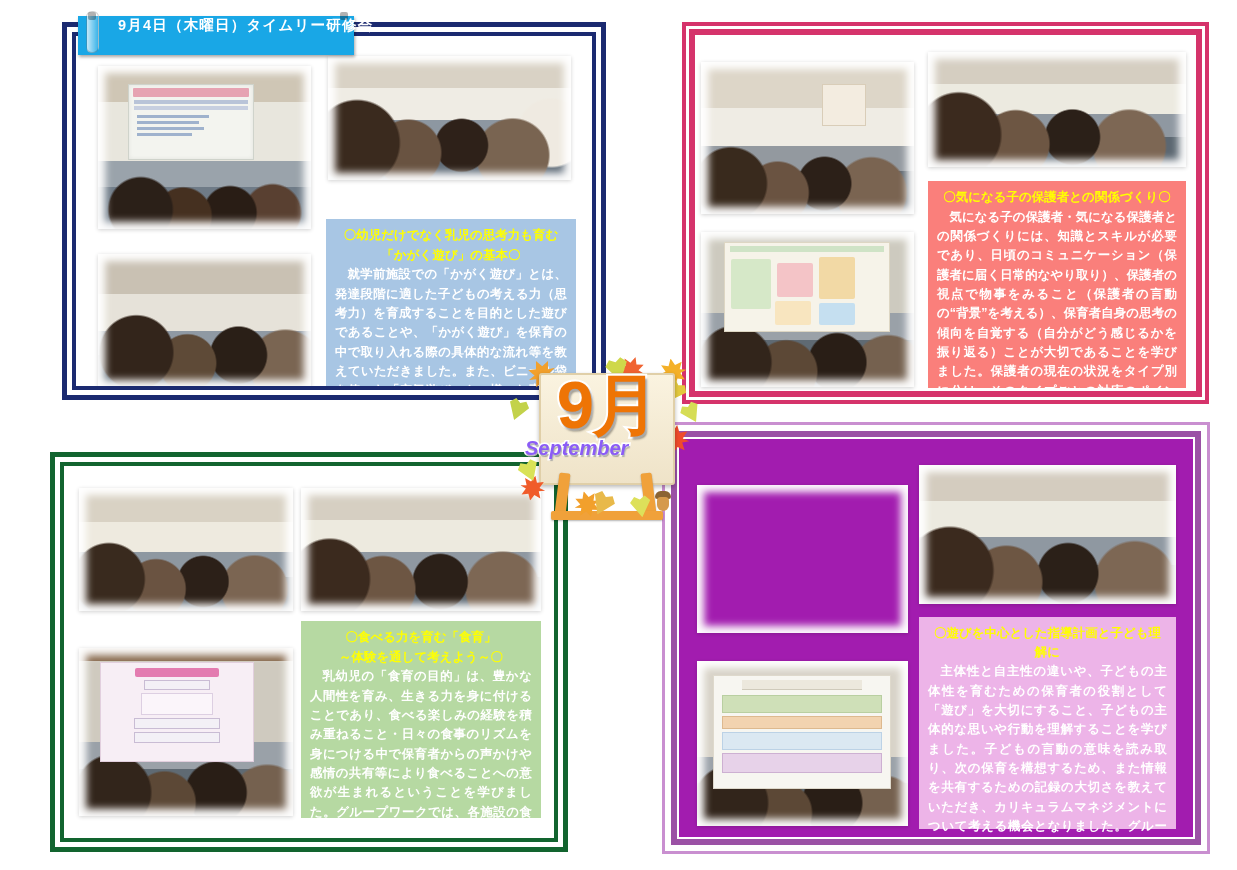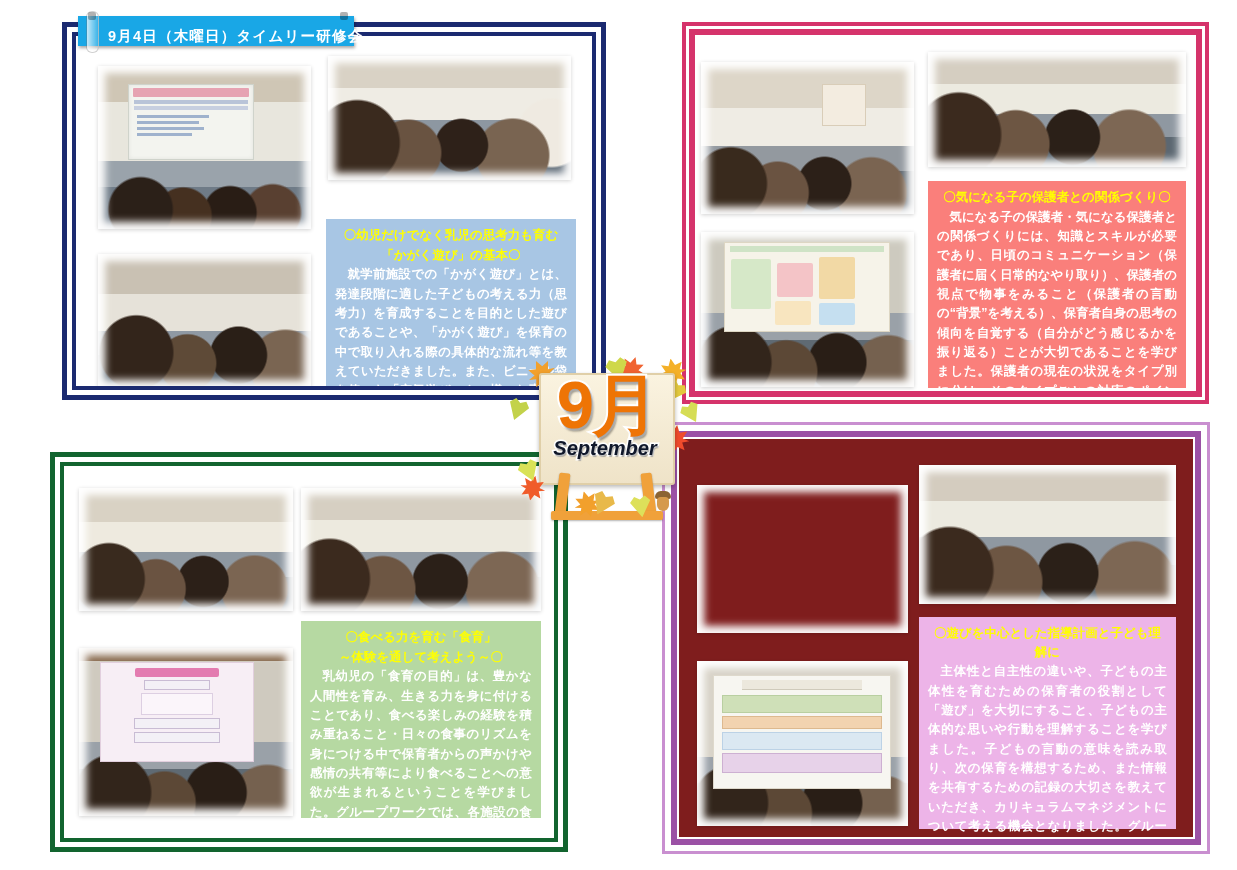--- a/index.html
+++ b/index.html
@@ -11,23 +11,23 @@
     position:relative;
   }
   .page{position:relative;width:1237px;height:870px;overflow:hidden;}
 
   
   .panel{position:absolute;box-sizing:border-box;background:#ffffff;}
 
   
   .banner{
     position:absolute;
-    height:30px;
-    display:flex;align-items:flex-end;
-    padding-left:30px;
+    height:39px;
+    display:flex;align-items:flex-start;
+    padding-left:40px;
     box-sizing:border-box;
     z-index:40;
     font-weight:bold;
     font-size:14.5px;
     letter-spacing:1.2px;
     color:#ffffff;
     white-space:nowrap;
     box-shadow:1px 2px 3px rgba(0,0,0,.35);
   }
   .banner .ring{
@@ -90,23 +90,23 @@
   .nine{
     position:absolute;left:46px;top:25px;width:112px;text-align:center;
     font-size:67px;line-height:70px;font-weight:bold;
     color:#ee7405;
     -webkit-text-stroke:4px #ffffff;
     paint-order:stroke fill;
     text-shadow:2px 3px 2px rgba(0,0,0,.35);
     letter-spacing:-2px;
   }
   .sept{
-    position:absolute;left:20px;top:92px;width:160px;text-align:center;
+    position:absolute;left:20px;top:92px;width:160px;text-align:left;
     font-size:20px;font-weight:bold;font-style:italic;
-    color:#0f172a;
+    color:#8b5cf6;
     -webkit-text-stroke:3px #ffffff;paint-order:stroke fill;
     text-shadow:1px 2px 1px rgba(0,0,0,.3);
   }
   .subttl{
     position:absolute;left:2px;top:112px;width:196px;text-align:center;
     font-size:17px;font-weight:bold;letter-spacing:.5px;
     color:#f0a23c;
     -webkit-text-stroke:2px #fff;paint-order:stroke fill;
     opacity:.95;
   }
@@ -272,21 +272,21 @@
         <span class="hd">〇食べる力を育む「食育」</span>
         <span class="hd">～体験を通して考えよう～〇</span>
         <span class="body">乳幼児の「食育の目的」は、豊かな人間性を育み、生きる力を身に付けることであり、食べる楽しみの経験を積み重ねること・日々の食事のリズムを身につける中で保育者からの声かけや感情の共有等により食べることへの意欲が生まれるということを学びました。グループワークでは、各施設の食育活動について話し合い、料理を音で表してみようというお題では、オノマトペで盛り上がっていました。</span>
       </div>
     </div>
   </div>
 
   <div class="panel" style="left:662px;top:422px;width:548px;height:432px;">
     <div style="position:absolute;inset:0;border:3px solid #c98fd0;"></div>
     <div style="position:absolute;left:9px;top:9px;right:9px;bottom:9px;border:6px solid #9b51a5;"></div>
-    <div style="position:absolute;left:17px;top:17px;right:17px;bottom:17px;background:#7f1d1d;overflow:hidden;">
+    <div style="position:absolute;left:17px;top:17px;right:17px;bottom:17px;background:#a21caf;overflow:hidden;">
 
       <div class="photo" style="left:18px;top:46px;width:211px;height:148px;
            background-image:
              radial-gradient(circle at 14% 78%, #3a2a1d 0 16%, transparent 17%),
              radial-gradient(circle at 36% 84%, #6b5340 0 16%, transparent 17%),
              radial-gradient(circle at 58% 78%, #2d2017 0 15%, transparent 16%),
              radial-gradient(circle at 82% 84%, #7c6551 0 15%, transparent 16%),
              linear-gradient(180deg,#d6cfc1 0 28%,#ecead f 28% 52%,#8e98a2 52% 72%,#59646f 72% 100%),
              linear-gradient(180deg,#d6cfc1 0 28%,#edeade 28% 52%,#8e98a2 52% 72%,#59646f 72% 100%);"></div>
 

